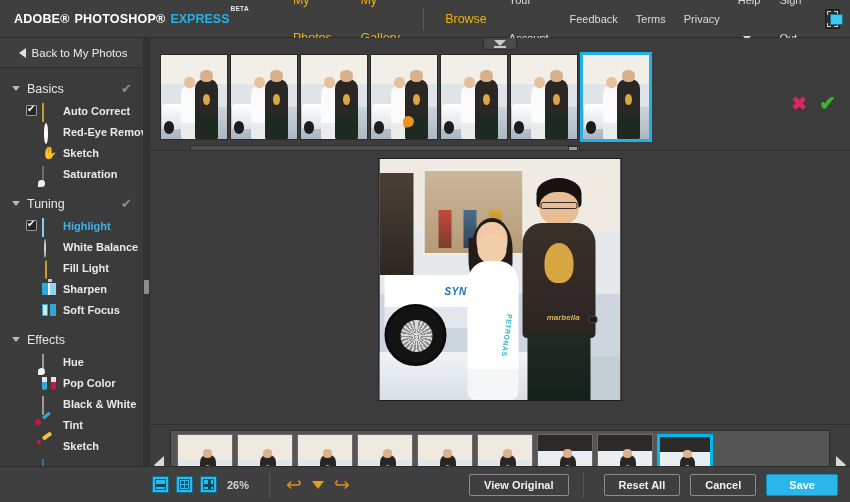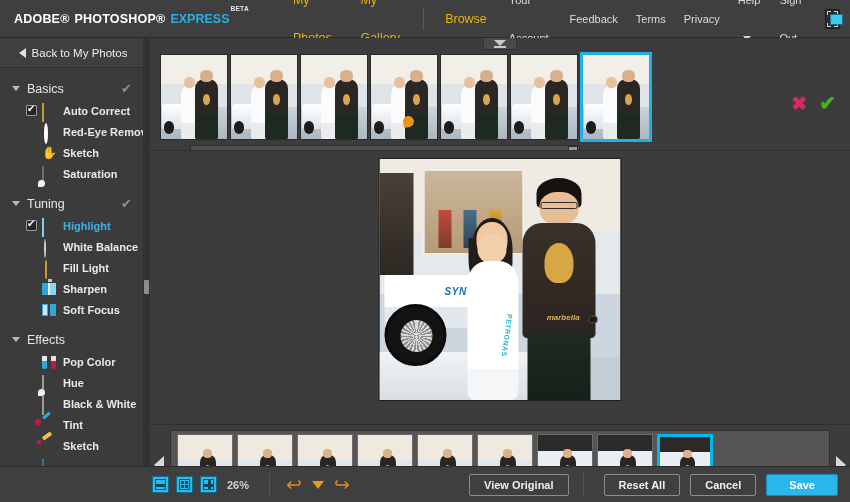--- a/index.html
+++ b/index.html
@@ -560,32 +560,32 @@
           </span>
         <span class="rlabel">Soft Focus</span>
       </div>
 
       <div class="group-header" style="margin-top:8px;">
         <span class="tri"></span>
         <span class="gname">Effects</span>
       </div>
       <div class="row">
         <span class="cb-space"></span>
+        <span class="ic"><span class="ic-hue"></span></span>
+        <span class="rlabel">Hue</span>
+      </div>
+      <div class="row">
+        <span class="cb-space"></span>
         <span class="ic">
             <span class="ic-pop">
               <span class="l"></span>
               <span class="r"></span>
             </span>
           </span>
         <span class="rlabel">Pop Color</span>
-      </div>
-      <div class="row">
-        <span class="cb-space"></span>
-        <span class="ic"><span class="ic-hue"></span></span>
-        <span class="rlabel">Hue</span>
       </div>
       <div class="row">
         <span class="cb-space"></span>
         <span class="ic"><span class="ic-bw"></span></span>
         <span class="rlabel">Black &amp; White</span>
       </div>
       <div class="row">
         <span class="cb-space"></span>
         <span class="ic"><span class="ic-tint"></span></span>
         <span class="rlabel">Tint</span>

